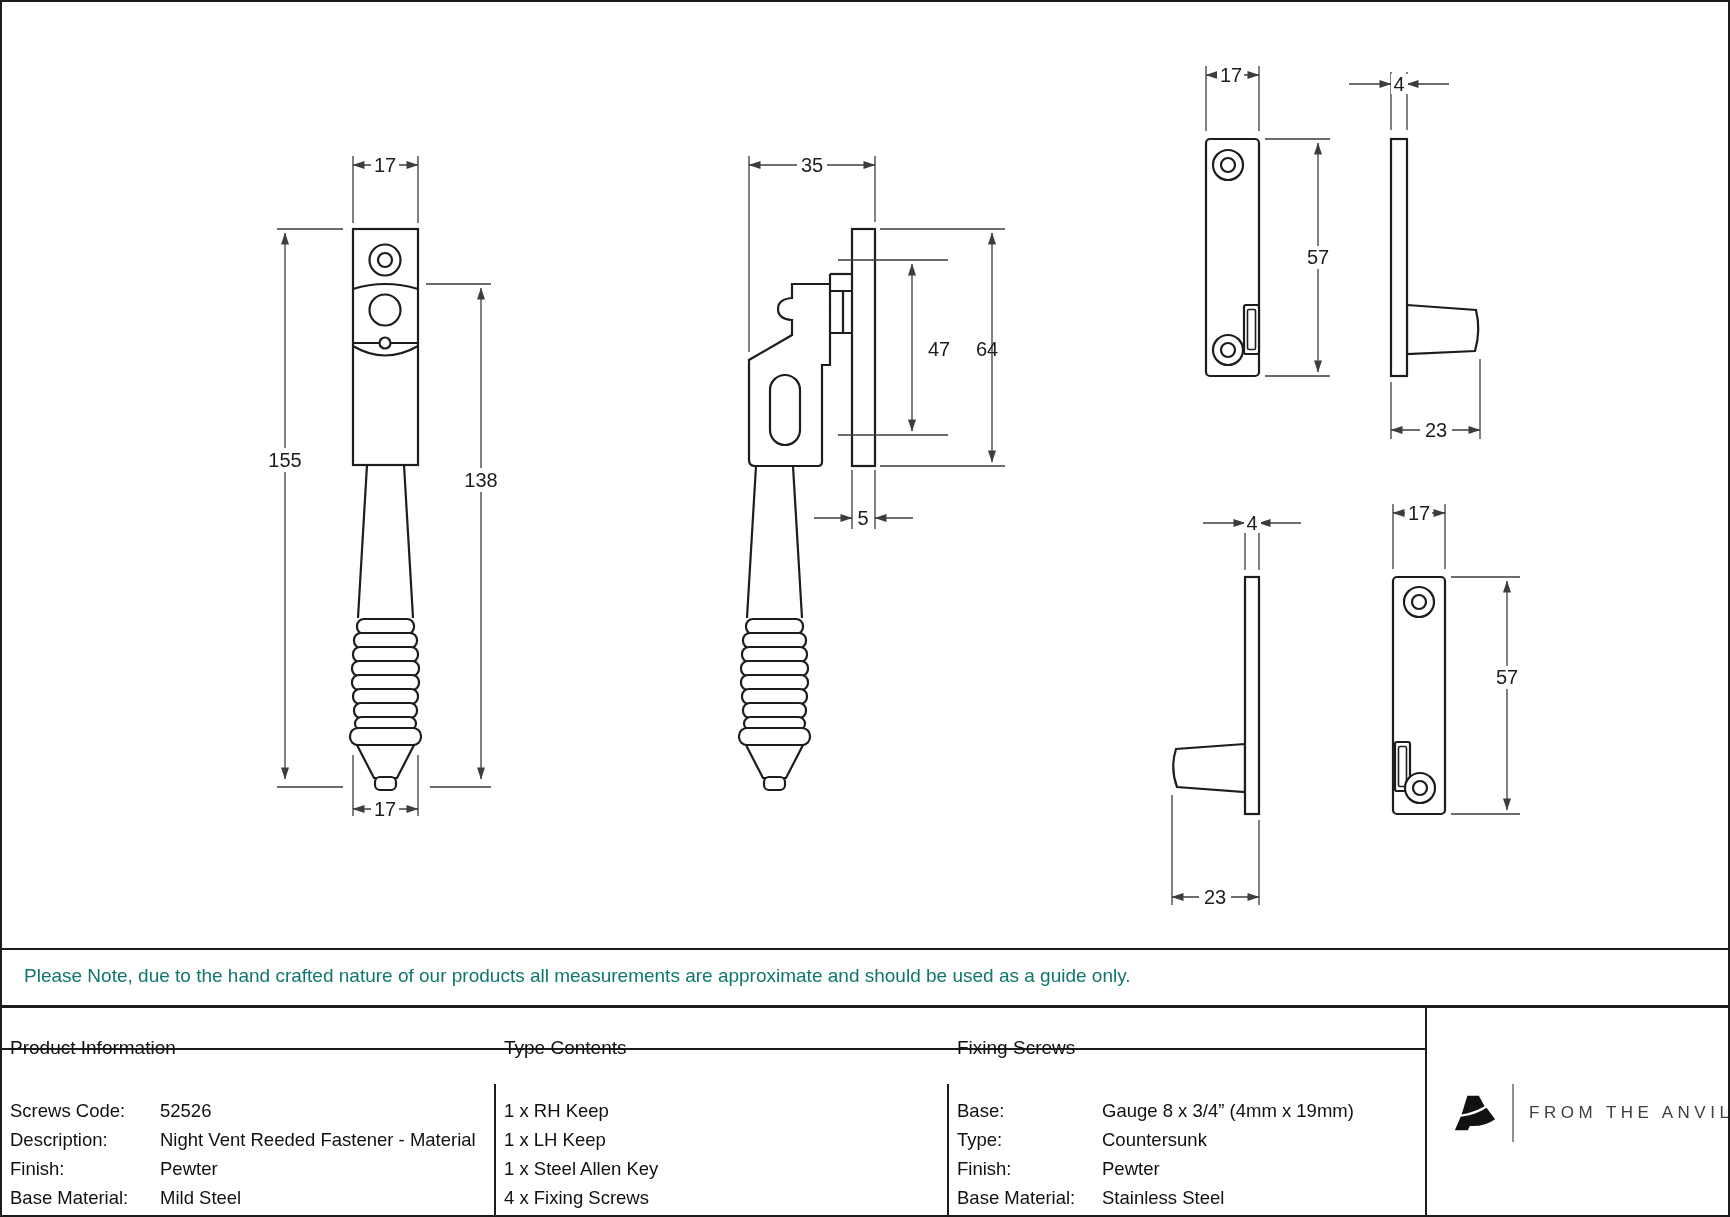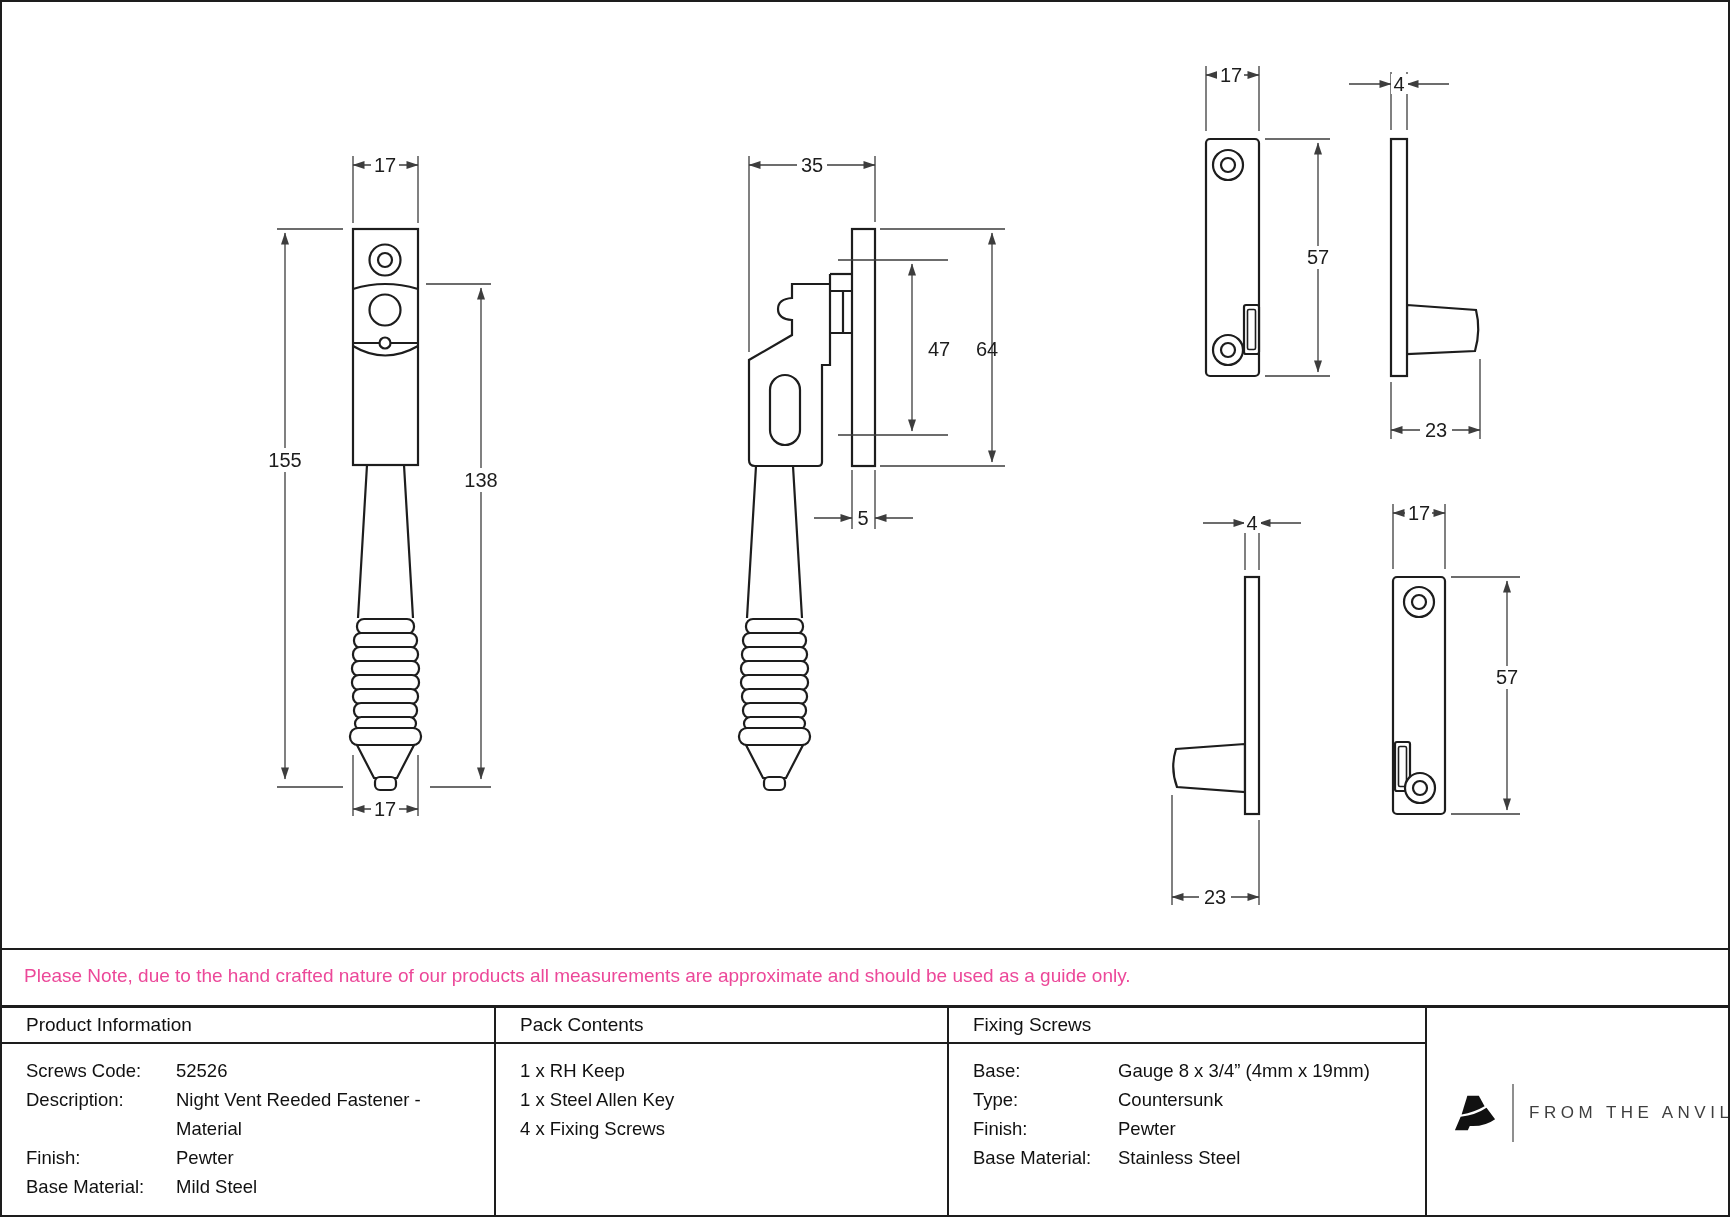--- a/index.html
+++ b/index.html
@@ -6,29 +6,29 @@
   .page{
     position:relative;width:1730px;height:1217px;box-sizing:border-box;
     border:2px solid #1d1d1d;background:#fff;overflow:hidden;
     font-family:"Liberation Sans","DejaVu Sans",sans-serif;color:#111;
   }
   .drawing-area{position:relative;width:100%;height:946px;}
   svg text{font-family:"Liberation Sans","DejaVu Sans",sans-serif;}
   .dim-label{font-size:20px;fill:#1d1d1d;text-anchor:middle;dominant-baseline:central;}
   .note-row{
     box-sizing:border-box;height:57px;border-top:2px solid #1d1d1d;
-    padding:15px 22px 0 22px;font-size:19px;color:#ec4899;
+    padding:15px 22px 0 22px;font-size:19px;color:#0f766e;
   }
   .spec-table{
     box-sizing:border-box;display:grid;height:212px;
     grid-template-columns:492px 453px 478px 1fr;
     grid-template-rows:36px 1fr;
     border-top:3px solid #1d1d1d;
   }
-  .cell{box-sizing:border-box;padding:0 24px;}
+  .cell{box-sizing:border-box;padding:0 8px;margin-top:40px;}
   .hdr{border-bottom:2px solid #1d1d1d;font-size:19px;display:flex;align-items:center;}
   .body-cell{padding-top:12px;font-size:18.5px;line-height:29px;}
   .col2{border-left:2px solid #1d1d1d;}
   .kv{display:flex;}
   .kv .k{width:150px;flex:0 0 auto;}
   .fs .k{width:145px;}
   .logo-cell{
     grid-column:4;grid-row:1/3;border-left:2px solid #1d1d1d;
     display:flex;align-items:center;padding-left:26px;gap:15px;
   }
@@ -214,21 +214,21 @@
         <text class="dim-label" x="1505" y="675">57</text>
       </g>
     </svg>
   </div>
 
   <div class="note-row">Please Note, due to the hand crafted nature of our products all measurements are approximate and should be used as a guide only.</div>
 
   <div class="spec-table">
 
     <div class="cell hdr">Product Information</div>
-    <div class="cell hdr col2">Pack Contents</div>
+    <div class="cell hdr col2">Type Contents</div>
     <div class="cell hdr col2">Fixing Screws</div>
 
     <div class="logo-cell">
       <svg width="44" height="40" viewBox="0 0 46 40">
         <path d="M15 2 L27 2 L33 13 Q22 19.5 9 21.5 Z" fill="#111"></path>
         <path d="M2 38 L8 24 Q24 22 35 14.5 L44 26.5 Q33 34.5 17.5 33.5 L15.5 38 Z" fill="#111"></path>
       </svg>
       <div class="logo-divider"></div>
       <div class="wordmark">FROM THE ANVIL</div>
     </div>
@@ -247,20 +247,21 @@
         <span class="v">Pewter</span>
       </div>
       <div class="kv">
         <span class="k">Base Material:</span>
         <span class="v">Mild Steel</span>
       </div>
     </div>
 
     <div class="cell body-cell col2">
       <div>1 x RH Keep</div>
+      <div>1 x LH Keep</div>
       <div>1 x Steel Allen Key</div>
       <div>4 x Fixing Screws</div>
     </div>
 
     <div class="cell body-cell col2 fs">
       <div class="kv">
         <span class="k">Base:</span>
         <span class="v">Gauge 8 x 3/4” (4mm x 19mm)</span>
       </div>
       <div class="kv">

